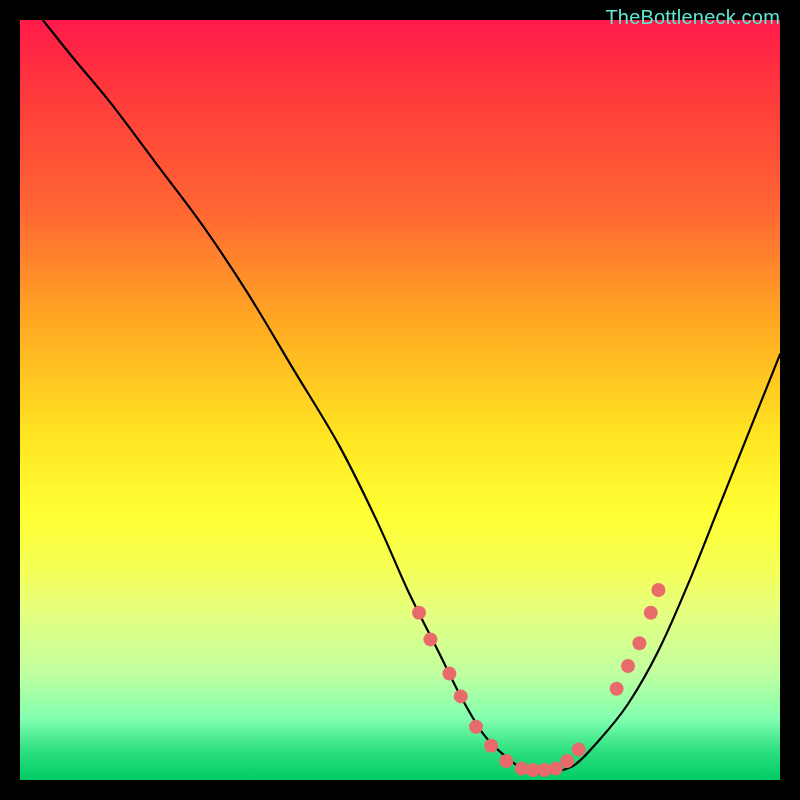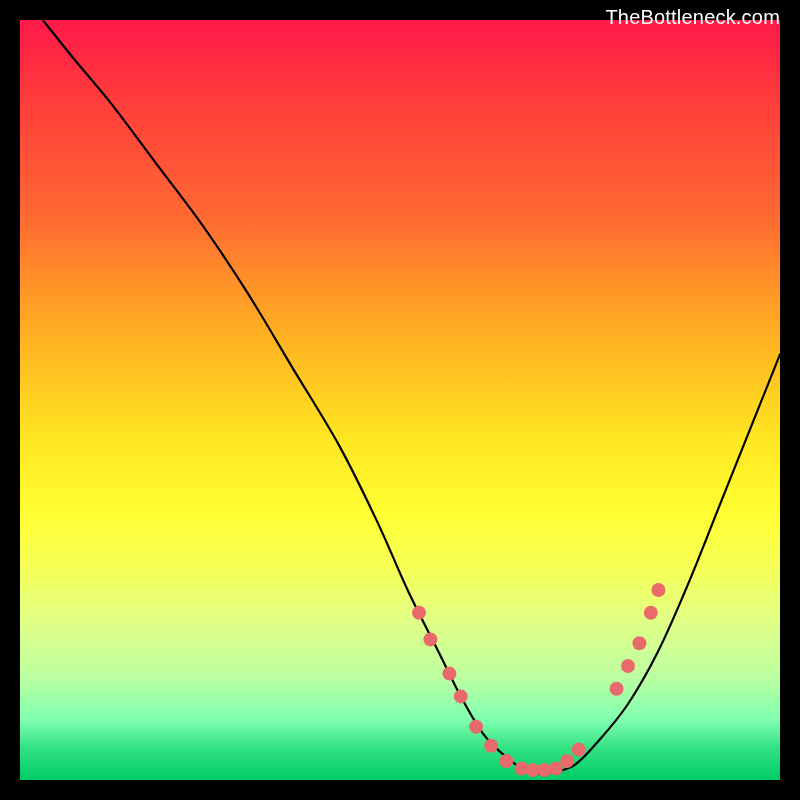--- a/index.html
+++ b/index.html
@@ -30,21 +30,21 @@
       #30e080 96%,
       #00cc66 100%
     );
   }
   .watermark {
     position: absolute;
     top: 6px;
     right: 20px;
     font-family: Arial, Helvetica, sans-serif;
     font-size: 20px;
-    color: #ffffff;
+    color: #5eead4;
     letter-spacing: 0.2px;
     z-index: 10;
   }
   svg.curve {
     position: absolute;
     left: 0;
     top: 0;
     width: 760px;
     height: 760px;
   }

